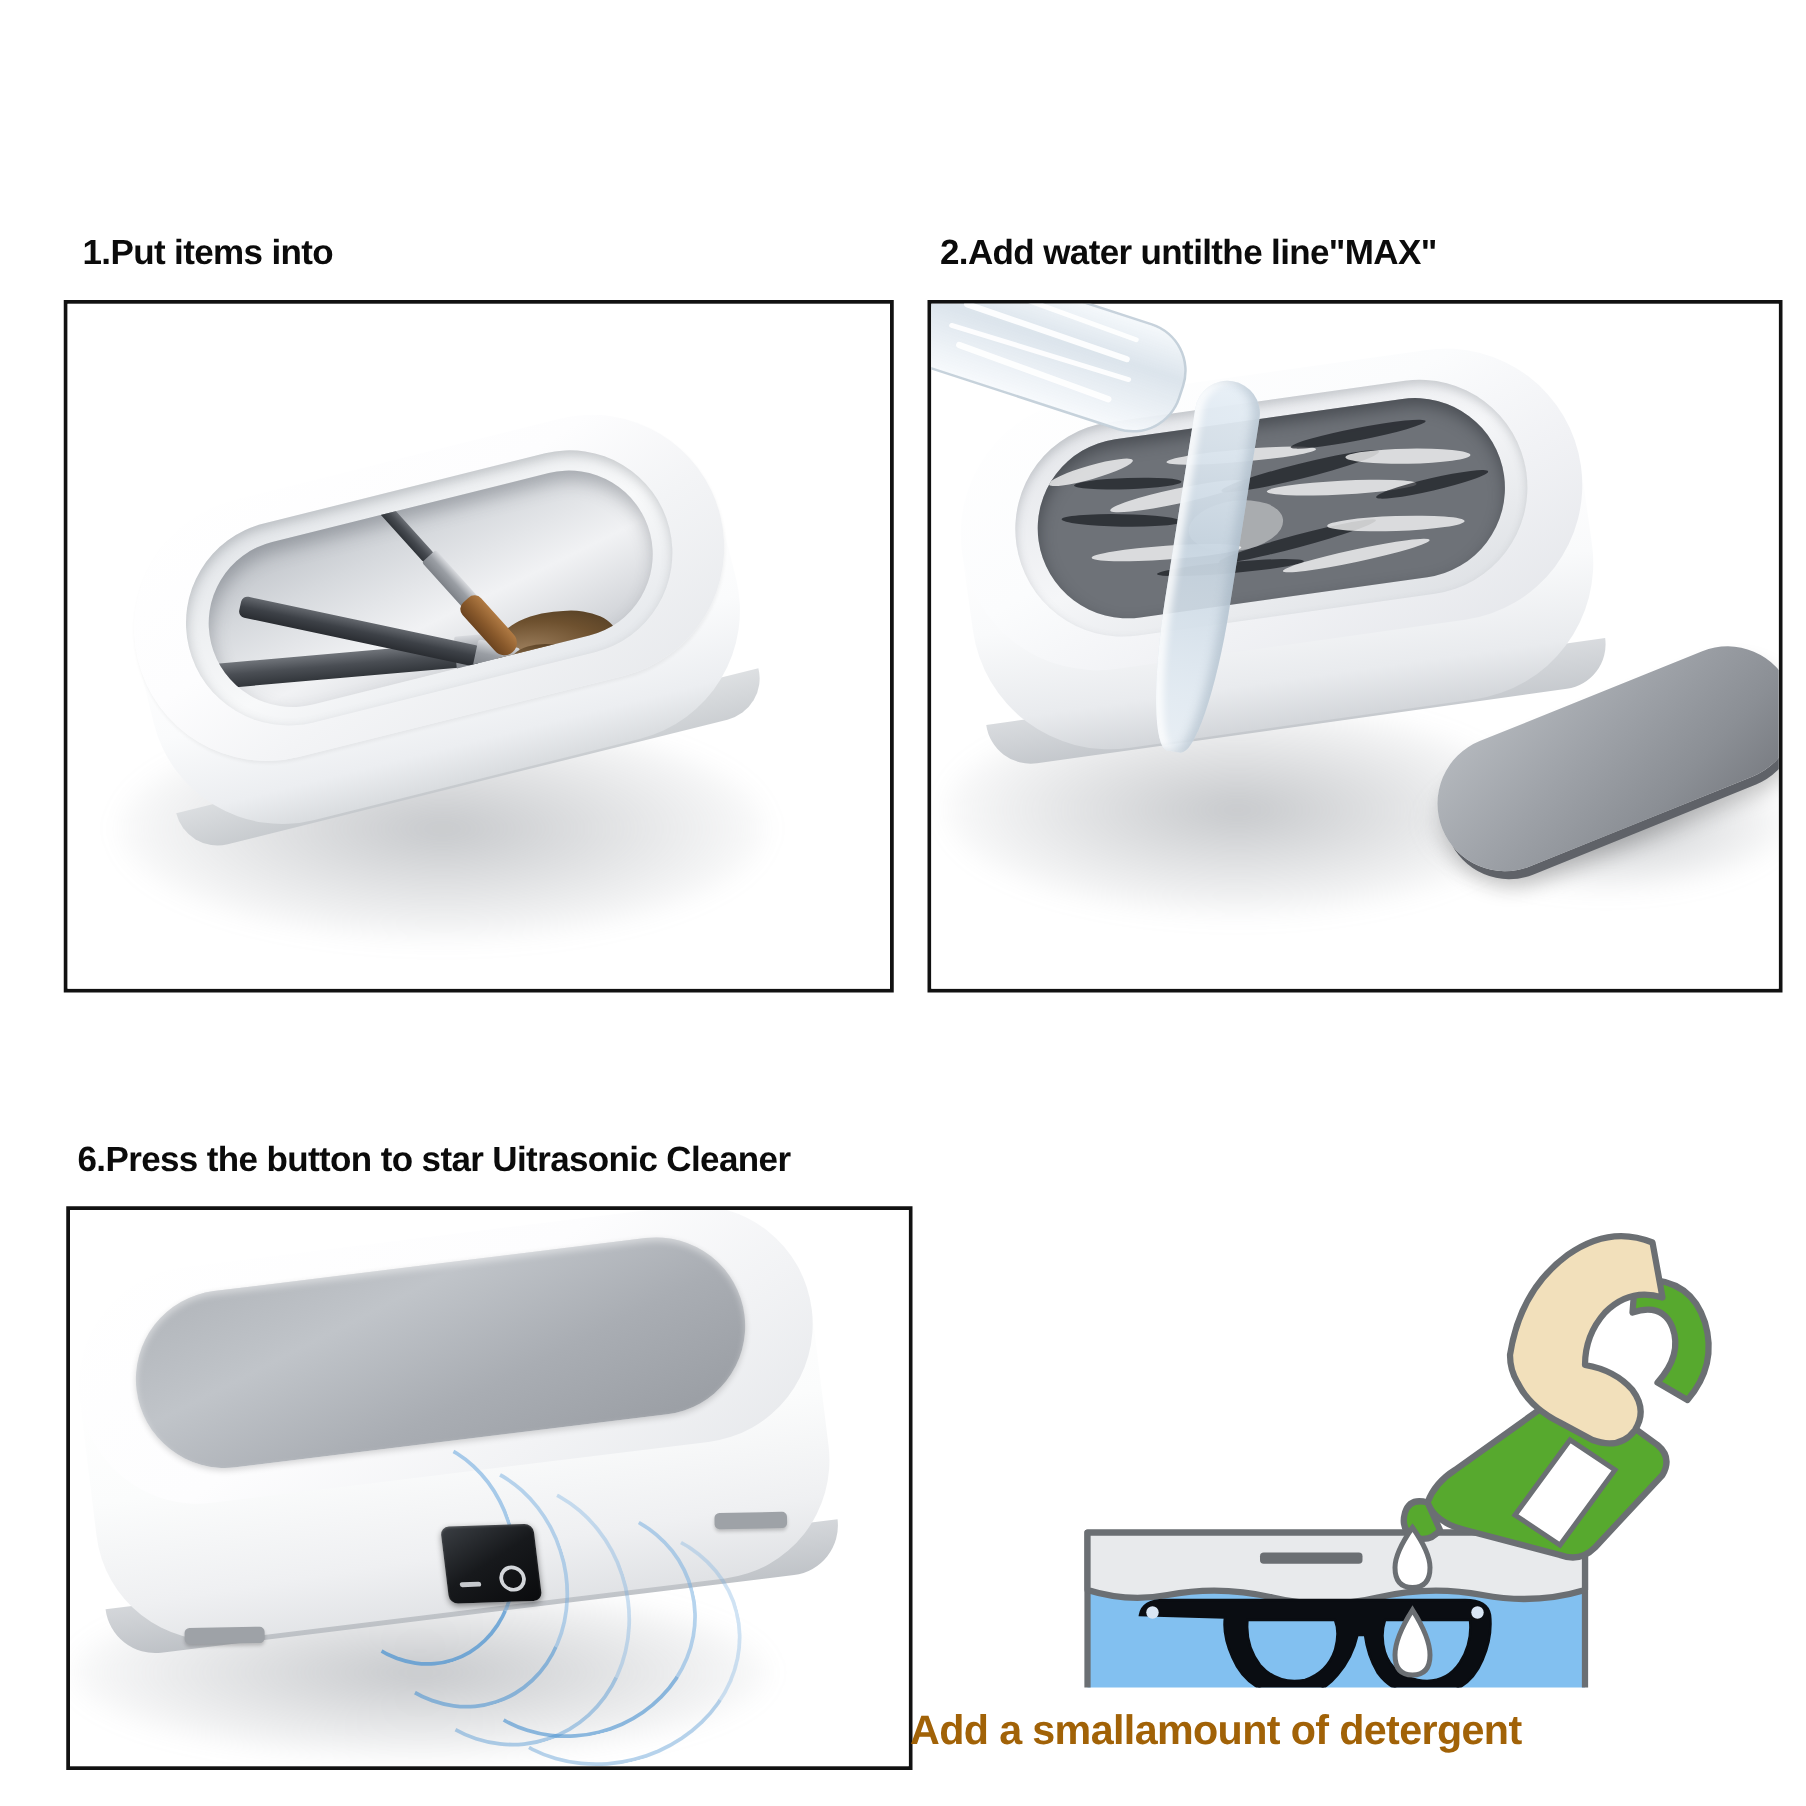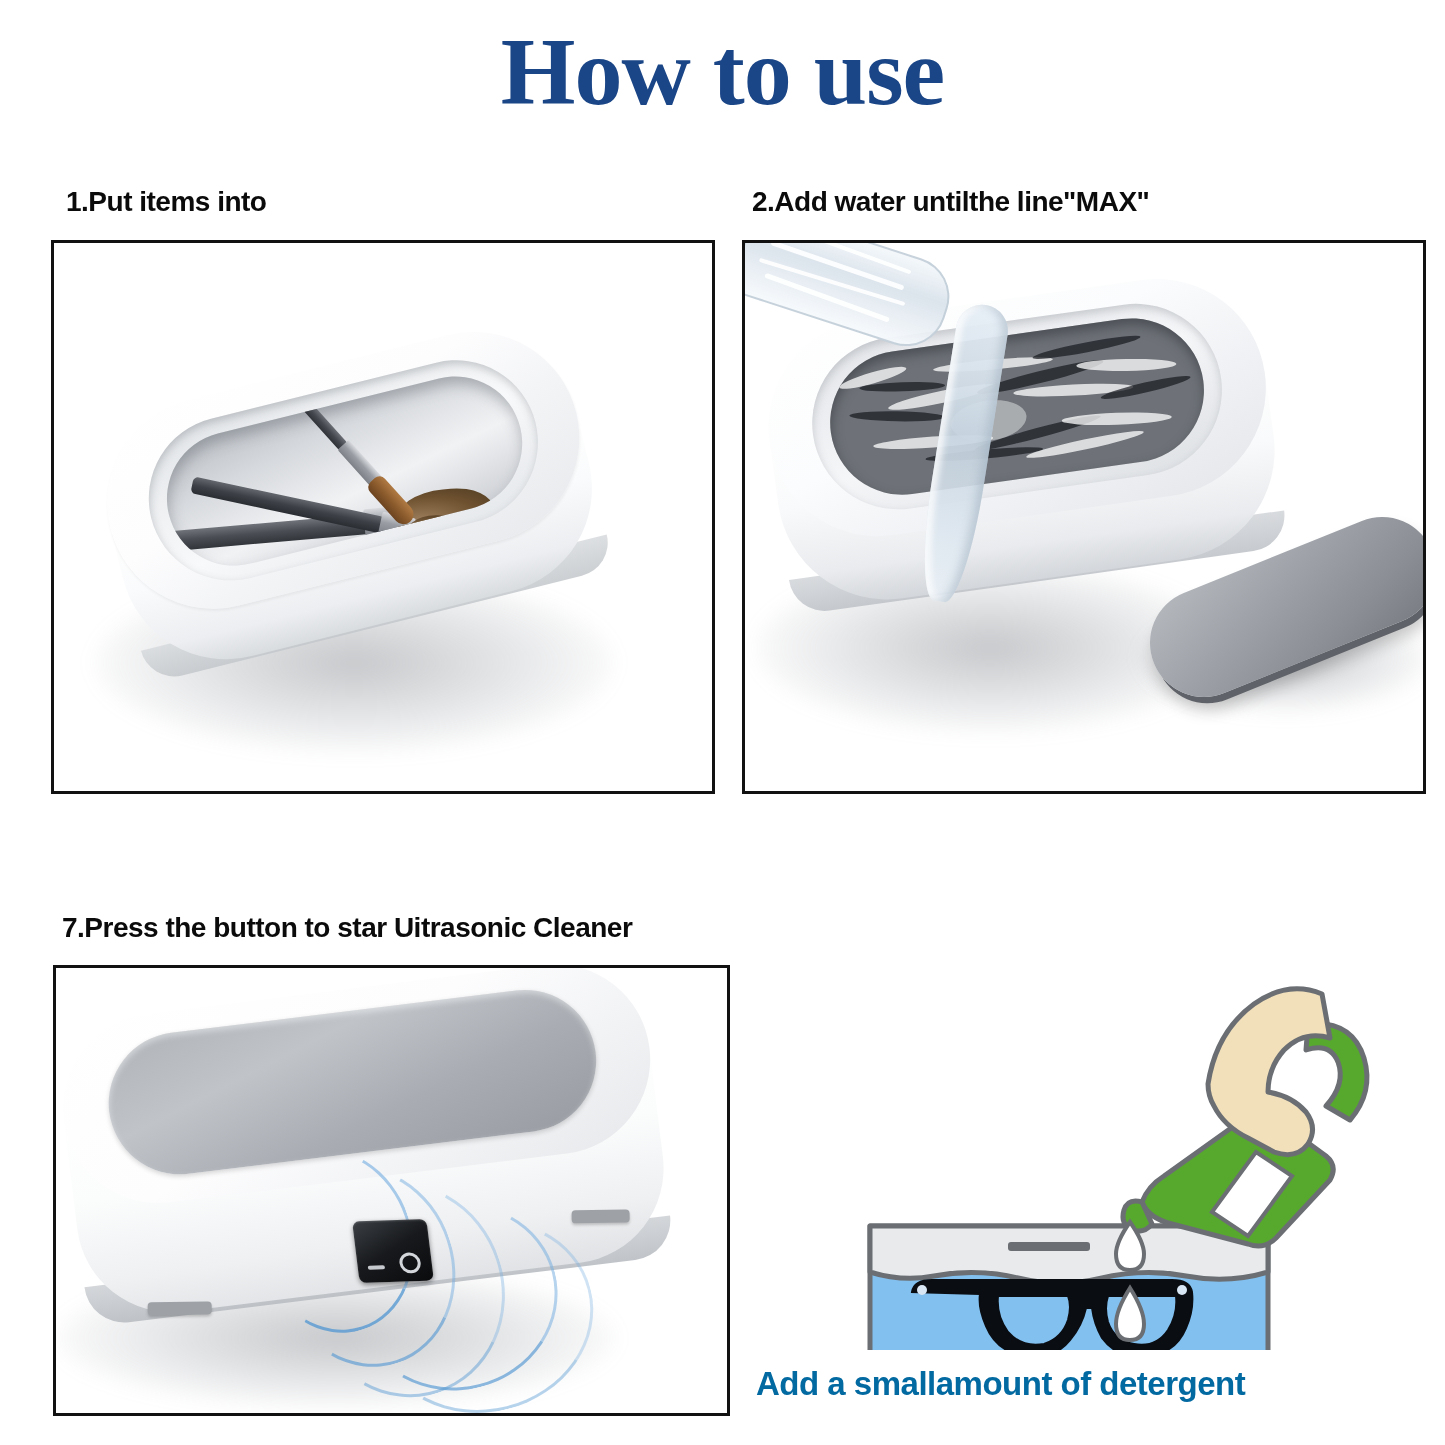--- a/index.html
+++ b/index.html
@@ -23,22 +23,22 @@
   .step-head{
     position:absolute;color:#0b0b0b;font-weight:bold;
     font-size:28px;letter-spacing:-0.5px;white-space:nowrap;
     font-family:"Liberation Sans","DejaVu Sans",sans-serif;
   }
   #h1{left:66px;top:186px;}
   #h2{left:752px;top:186px;}
   #h3{left:62px;top:912px;}
 
   .bottom-cap{
-    position:absolute;left:756px;top:1365px;
-    font-size:33px;font-weight:bold;color:#0369a1;white-space:nowrap;
+    position:absolute;left:728px;top:1365px;
+    font-size:33px;font-weight:bold;color:#a16207;white-space:nowrap;
     letter-spacing:-0.5px;
   }
 
   
   .panel{position:absolute;border:3px solid #111;background:#fff;overflow:hidden;}
   #p1{left:51px;top:240px;width:658px;height:548px;}
   #p2{left:742px;top:240px;width:678px;height:548px;}
   #p3{left:53px;top:965px;width:671px;height:445px;}
 
   .scene{position:absolute;inset:0;background:#ffffff;}
@@ -188,21 +188,20 @@
 
   
   .clip{position:absolute;left:856px;top:980px;width:540px;height:370px;}
   .clip svg{display:block;width:540px;height:370px;}
 </style>
 </head>
 <body>
 
 <div class="page">
 
-  <div class="title">How to use</div>
 
   <div class="step-head" id="h1">1.Put items into</div>
 
   <div class="panel" id="p1">
     <div class="scene">
 
       <div class="shadow-blob" style="left:40px;top:330px;width:520px;height:180px;"></div>
 
       <div class="p1-body">
         <div class="p1-sidecap"></div>
@@ -280,21 +279,21 @@
         <div class="gl" style="left:18px;top:22px;width:150px;height:4px;transform:rotate(2deg);"></div>
         <div class="gl" style="left:26px;top:40px;width:140px;height:5px;transform:rotate(1deg);"></div>
         <div class="gl" style="left:20px;top:58px;width:152px;height:4px;transform:rotate(-1deg);"></div>
         <div class="gl" style="left:30px;top:74px;width:132px;height:5px;transform:rotate(2deg);"></div>
       </div>
       <div class="p2-stream"></div>
 
     </div>
   </div>
 
-  <div class="step-head" id="h3">7.Press the button to star Uitrasonic Cleaner</div>
+  <div class="step-head" id="h3">6.Press the button to star Uitrasonic Cleaner</div>
 
   <div class="panel" id="p3">
     <div class="scene">
 
       <div class="shadow-blob" style="left:0px;top:300px;width:560px;height:140px;"></div>
 
       <div class="p3-body">
         <div class="p3-sidecap"></div>
         <div class="p3-side"></div>
         <div class="p3-outer"></div>

